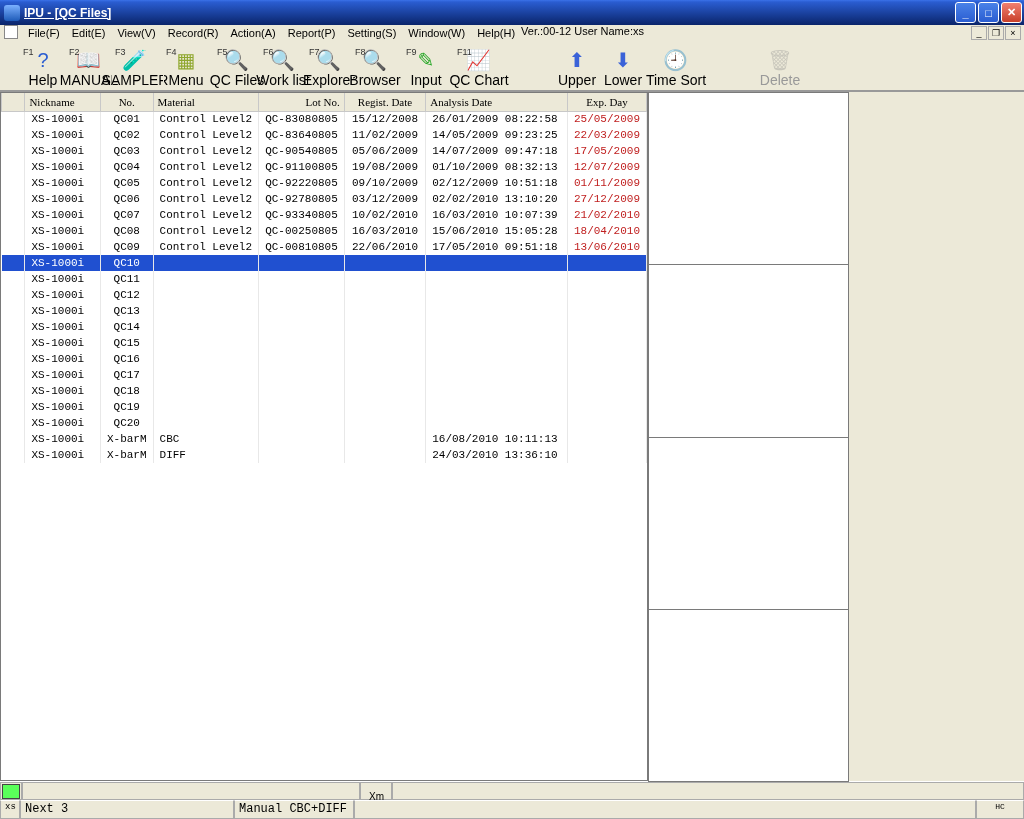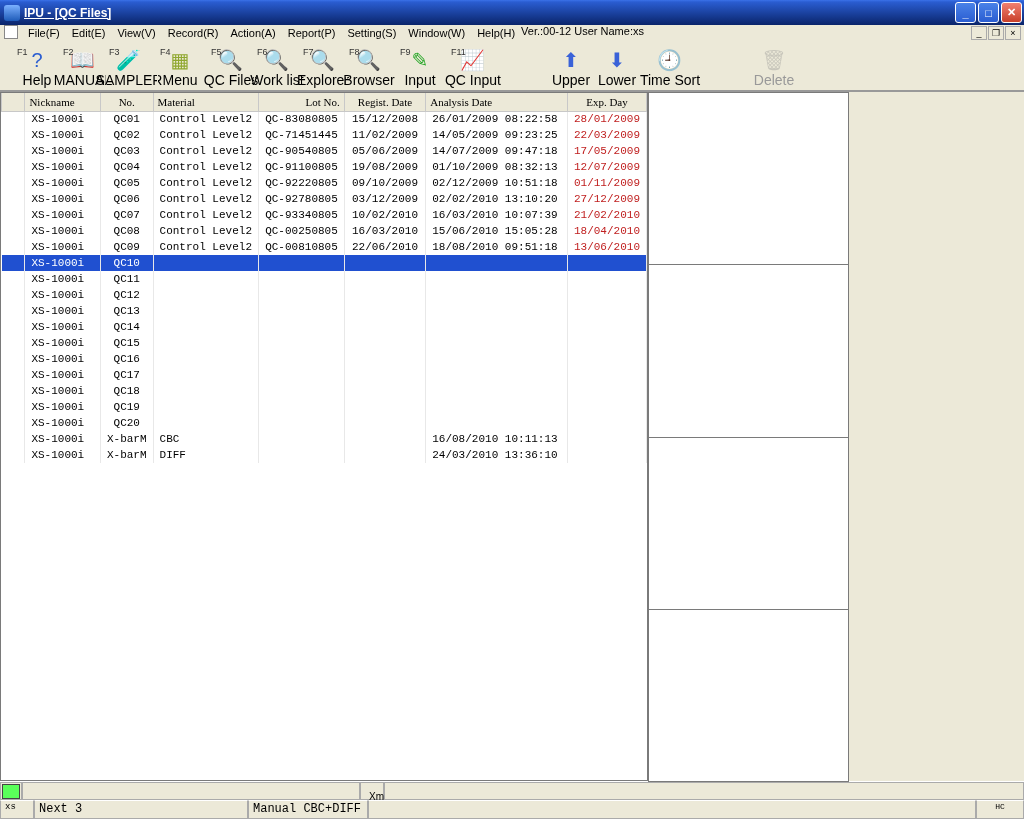--- a/index.html
+++ b/index.html
@@ -16,21 +16,21 @@
 
 
 .menubar { background: #ece9d8; height: 19px; display: flex; align-items: flex-start; padding: 0 4px; font-size: 11px; position: relative; }
 .menubar .doc-icon { width:14px;height:14px;background:#fff;border:1px solid #888;margin-right:4px; }
 .menubar .menu-item { padding: 2px 6px; cursor: default; }
 .menubar .ver-info { }
 .menubar .mdi-btns { position:absolute; right:3px; top:1px; display:flex; gap:1px;}
 .menubar .mdi-btn { width:16px;height:14px;border:1px solid #aaa;background:#ece9d8;font-size:9px;display:flex;align-items:center;justify-content:center;}
 
 
-.toolbar { background: #ece9d8; height: 48px; border-bottom: 2px solid #999; display: flex; align-items: flex-end; padding: 1px 0 0 14px; }
+.toolbar { background: #ece9d8; height: 48px; border-bottom: 2px solid #999; display: flex; align-items: flex-end; padding: 1px 0 0 20px; }
 .tool-btn { width: 46px; border: 1px solid #ece9d8; display: flex; flex-direction: column; align-items: center; justify-content: space-between; padding: 2px 1px 1px; position: relative; }
 .tool-btn .fkey { position: absolute; top: 1px; left: 2px; font-size: 9px; color: #333; }
 .tool-btn .ticon { width: 28px; height: 24px; display:flex;align-items:center;justify-content:center;font-size:20px;}
 .tool-btn .tlabel { font-size: 14px; color: #000; white-space: nowrap; }
 .tool-btn.disabled .tlabel { color: #999; }
 .tool-btn.disabled .ticon { opacity: 0.35; }
 .toolbar .group-border { border-left:1px solid #bbb; margin:4px 2px;}
 
 
 .main { display: flex; height: 689px; background: #ece9d8; padding: 0; }
@@ -147,21 +147,21 @@
   <div class="group-border"></div>
   <div class="tool-btn">
       <span class="fkey">F9</span>
       <span class="ticon ic-input">✎</span>
       <span class="tlabel">Input</span>
     </div>
   <div class="group-border"></div>
   <div class="tool-btn" style="width:50px">
       <span class="fkey">F11</span>
       <span class="ticon ic-qcchart">📈</span>
-      <span class="tlabel">QC Input</span>
+      <span class="tlabel">QC Chart</span>
     </div>
   <div class="group-border"></div>
   <div style="width:40px"></div>
   <div class="group-border"></div>
   <div class="tool-btn">
       <span class="ticon ic-upper">⬆</span>
       <span class="tlabel">Upper</span>
     </div>
   <div class="tool-btn">
       <span class="ticon ic-lower">⬇</span>
@@ -199,28 +199,28 @@
           </thead>
       <tbody id="qc-tbody">
             <tr>
               <td class="col-blank"></td>
               <td class="col-nick">XS-1000i</td>
               <td class="col-no">QC01</td>
               <td class="col-mat">Control Level2</td>
               <td class="col-lot">QC-83080805</td>
               <td class="col-reg">15/12/2008</td>
               <td class="col-ana">26/01/2009 08:22:58</td>
-              <td class="col-exp">28/01/2009</td>
+              <td class="col-exp">25/05/2009</td>
             </tr>
             <tr>
               <td class="col-blank"></td>
               <td class="col-nick">XS-1000i</td>
               <td class="col-no">QC02</td>
               <td class="col-mat">Control Level2</td>
-              <td class="col-lot">QC-71451445</td>
+              <td class="col-lot">QC-83640805</td>
               <td class="col-reg">11/02/2009</td>
               <td class="col-ana">14/05/2009 09:23:25</td>
               <td class="col-exp">22/03/2009</td>
             </tr>
             <tr>
               <td class="col-blank"></td>
               <td class="col-nick">XS-1000i</td>
               <td class="col-no">QC03</td>
               <td class="col-mat">Control Level2</td>
               <td class="col-lot">QC-90540805</td>
@@ -278,21 +278,21 @@
               <td class="col-ana">15/06/2010 15:05:28</td>
               <td class="col-exp">18/04/2010</td>
             </tr>
             <tr>
               <td class="col-blank"></td>
               <td class="col-nick">XS-1000i</td>
               <td class="col-no">QC09</td>
               <td class="col-mat">Control Level2</td>
               <td class="col-lot">QC-00810805</td>
               <td class="col-reg">22/06/2010</td>
-              <td class="col-ana">18/08/2010 09:51:18</td>
+              <td class="col-ana">17/05/2010 09:51:18</td>
               <td class="col-exp">13/06/2010</td>
             </tr>
             <tr class="sel">
               <td class="col-blank"></td>
               <td class="col-nick">XS-1000i</td>
               <td class="col-no">QC10</td>
               <td class="col-mat"></td>
               <td class="col-lot"></td>
               <td class="col-reg"></td>
               <td class="col-ana"></td>
@@ -430,23 +430,23 @@
   </div>
   <div style="flex:1"></div>
 </div>
 
 <div class="bottom">
   <div class="botrow1">
     <div class="slot" style="width:22px;display:flex;align-items:center;justify-content:center;">
         <div class="xs-ind"></div>
       </div>
     <div class="slot" style="width:338px"></div>
-    <div class="slot" style="width:24px;font-size:10px;padding:8px;text-align:left">Xm</div>
+    <div class="slot" style="width:32px;font-size:10px;padding:8px;text-align:left">Xm</div>
     <div class="slot" style="flex:1"></div>
   </div>
   <div class="botrow2">
-    <div class="slot" style="width:34px;font-size:9px;">xs</div>
+    <div class="slot" style="width:20px;font-size:9px;">xs</div>
     <div class="slot" style="width:214px">Next 3</div>
     <div class="slot" style="width:120px">Manual CBC+DIFF</div>
     <div class="slot" style="flex:1"></div>
     <div class="slot" style="width:48px;font-size:8px;text-align:center">HC</div>
   </div>
 </div>
 
 </body></html>

